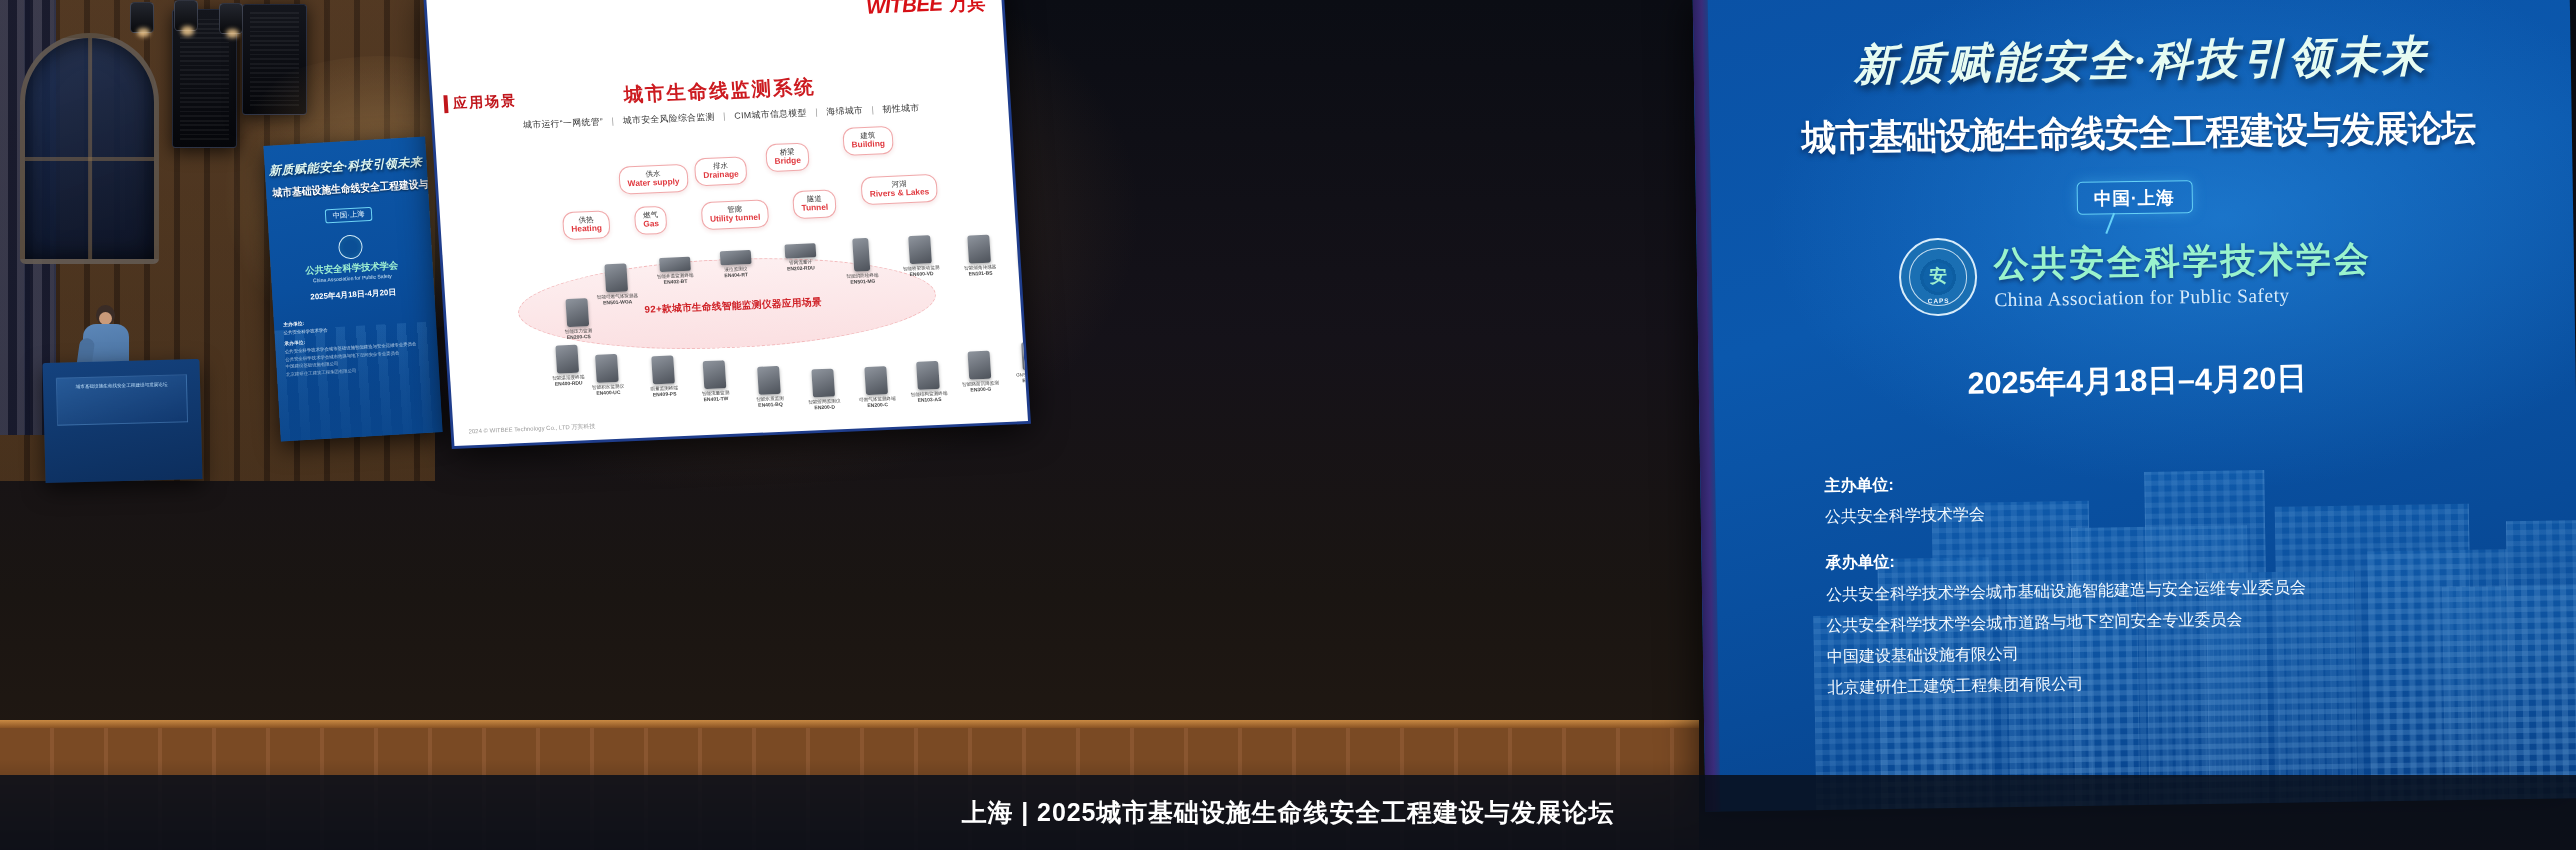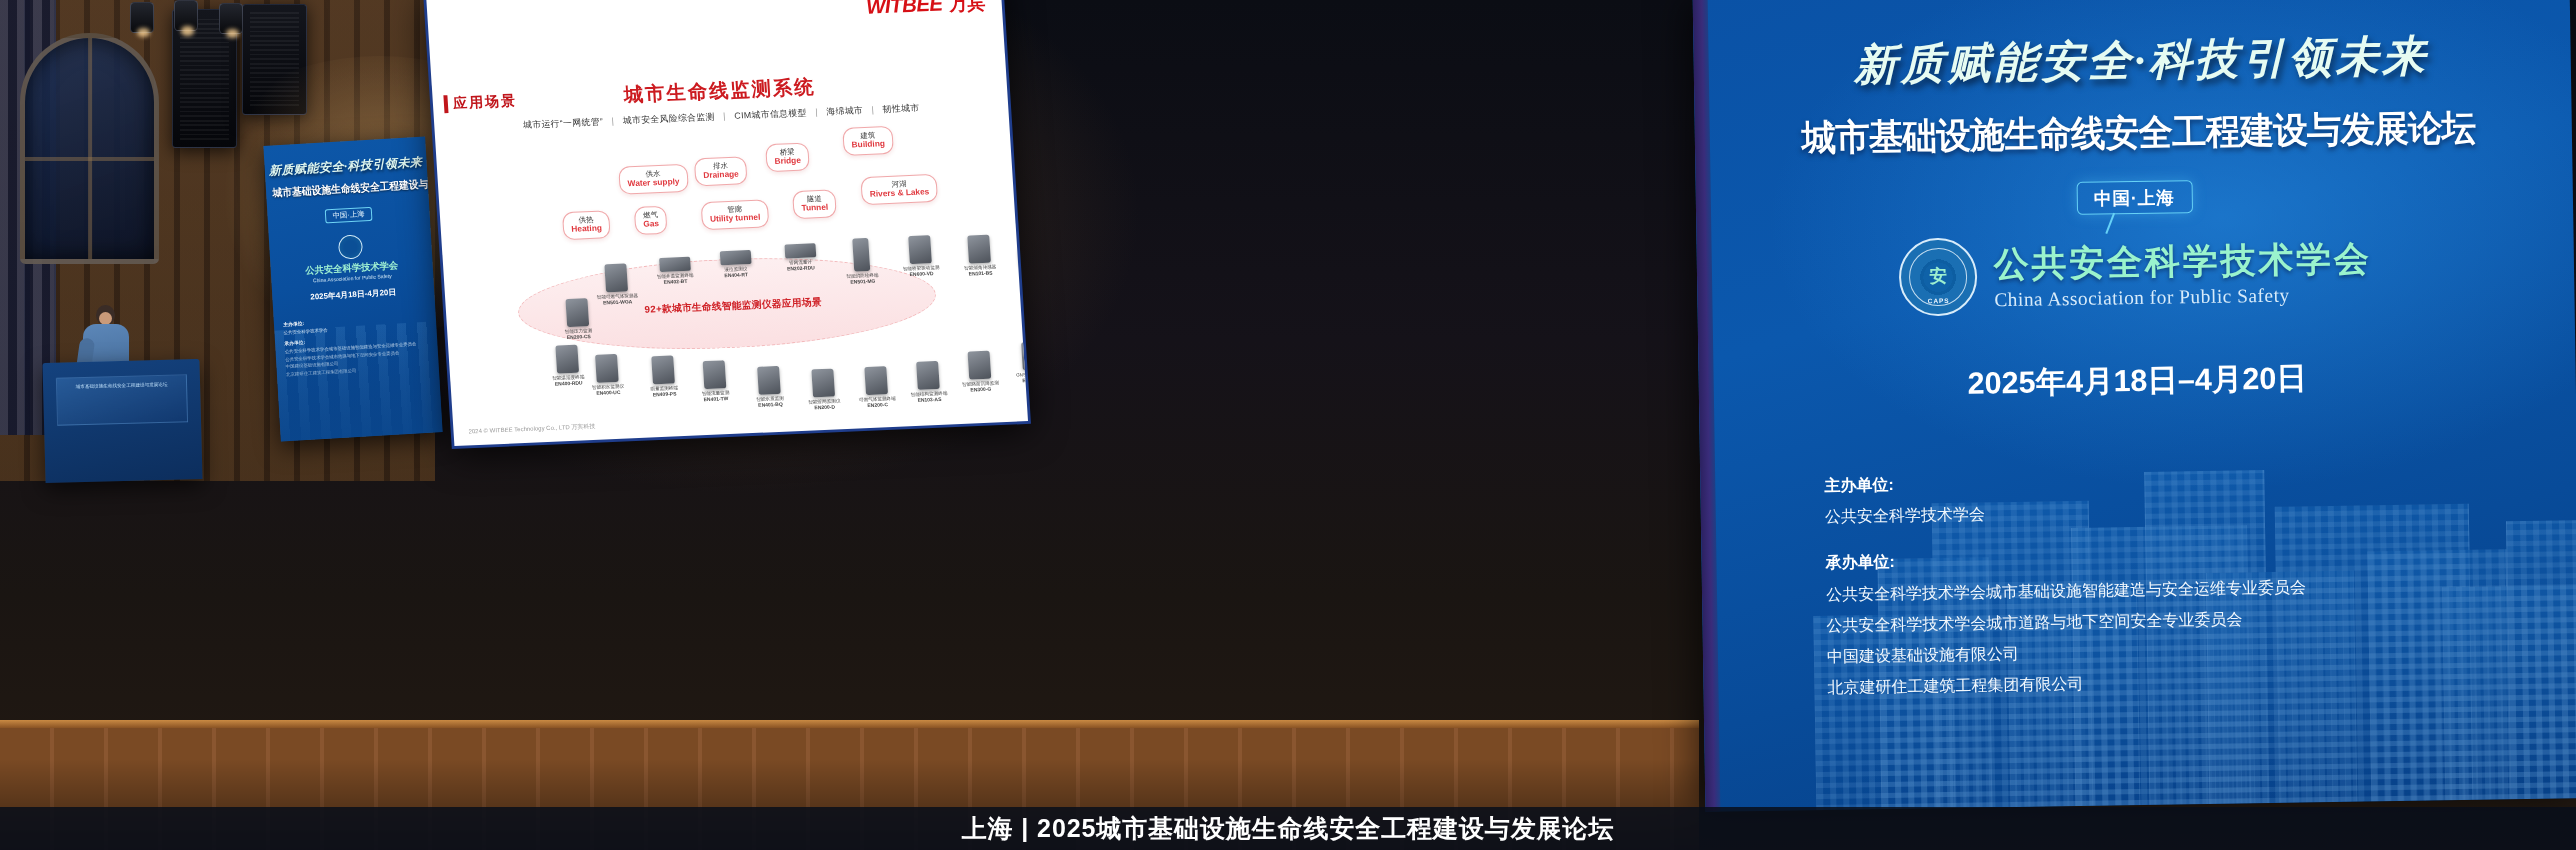--- a/index.html
+++ b/index.html
@@ -346,21 +346,21 @@
       repeating-linear-gradient(90deg,#7a4a24 0 50px, #8a5630 50px 54px),
       linear-gradient(180deg,#8b5a2e,#5d3a1c);
   }
   .floor-edge{
     position:absolute; left:0; bottom:122px; width:1699px; height:8.3px;
     background:linear-gradient(180deg,#c98a43,#8a5324);
   }
 
   
   #caption{
-    position:absolute; left:0; bottom:0; width:2576px; height:43px;
+    position:absolute; left:0; bottom:0; width:2576px; height:75px;
     background:rgba(8,14,26,.86);
     display:flex; align-items:center; justify-content:center;
     color:#ffffff; font-size:25px; font-weight:bold; letter-spacing:0.9px;
     z-index:40;
   }
 </style>
 </head>
 <body>
 
 <div id="stage">

